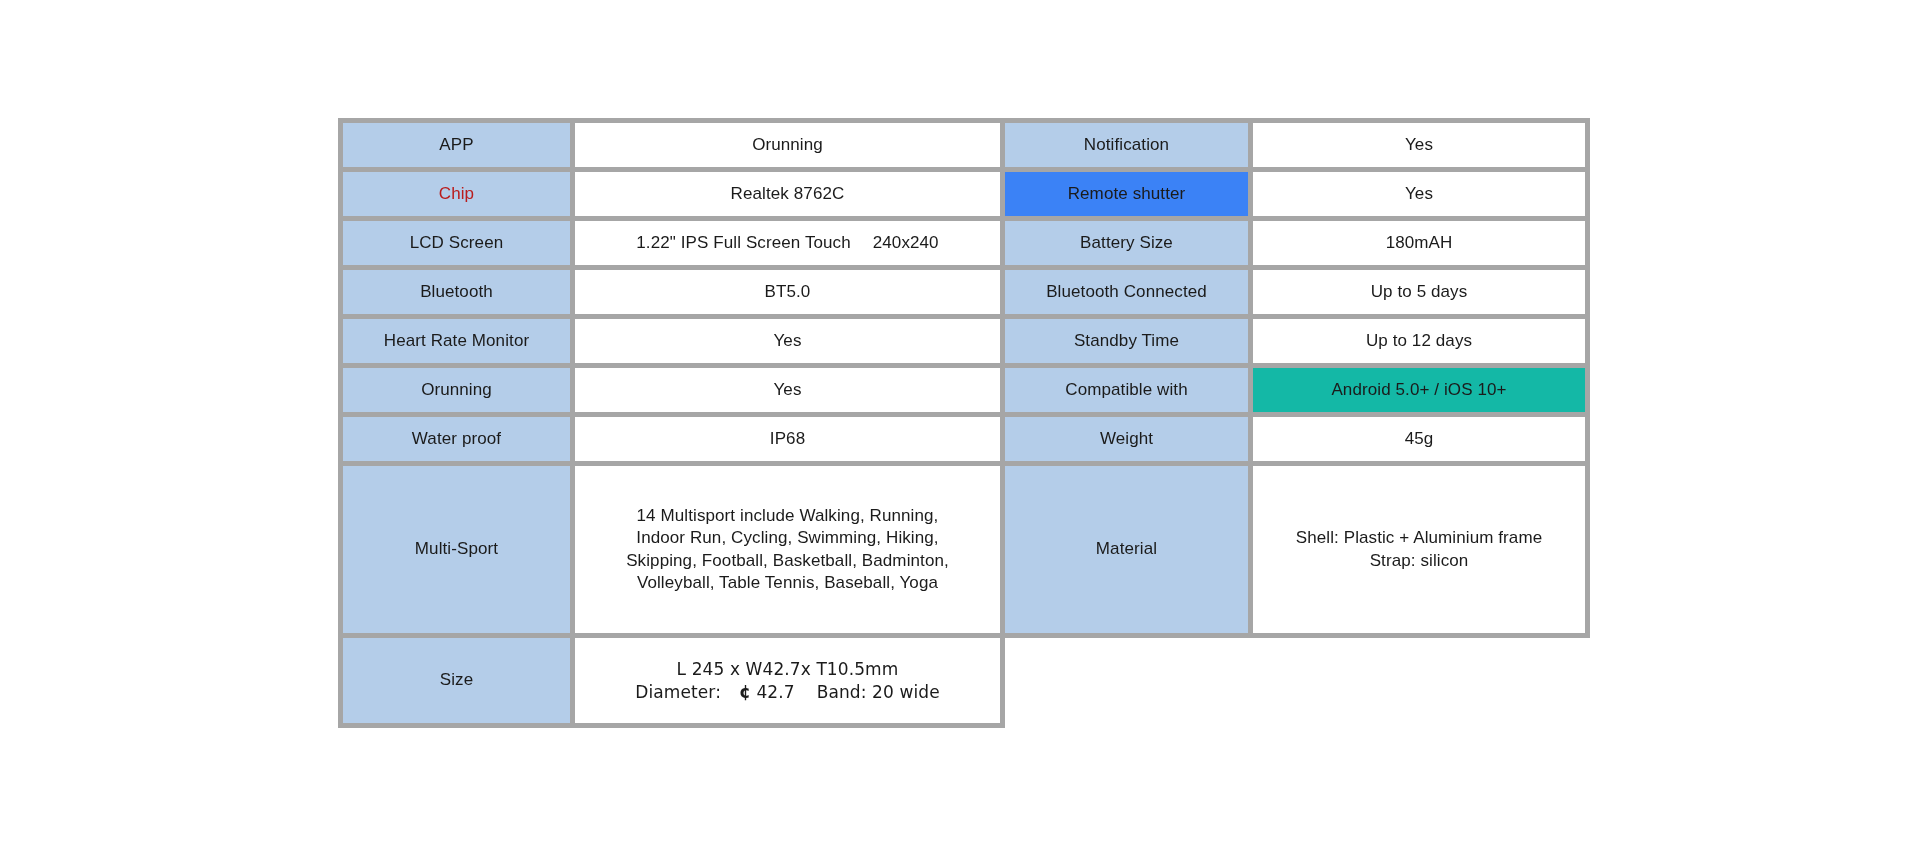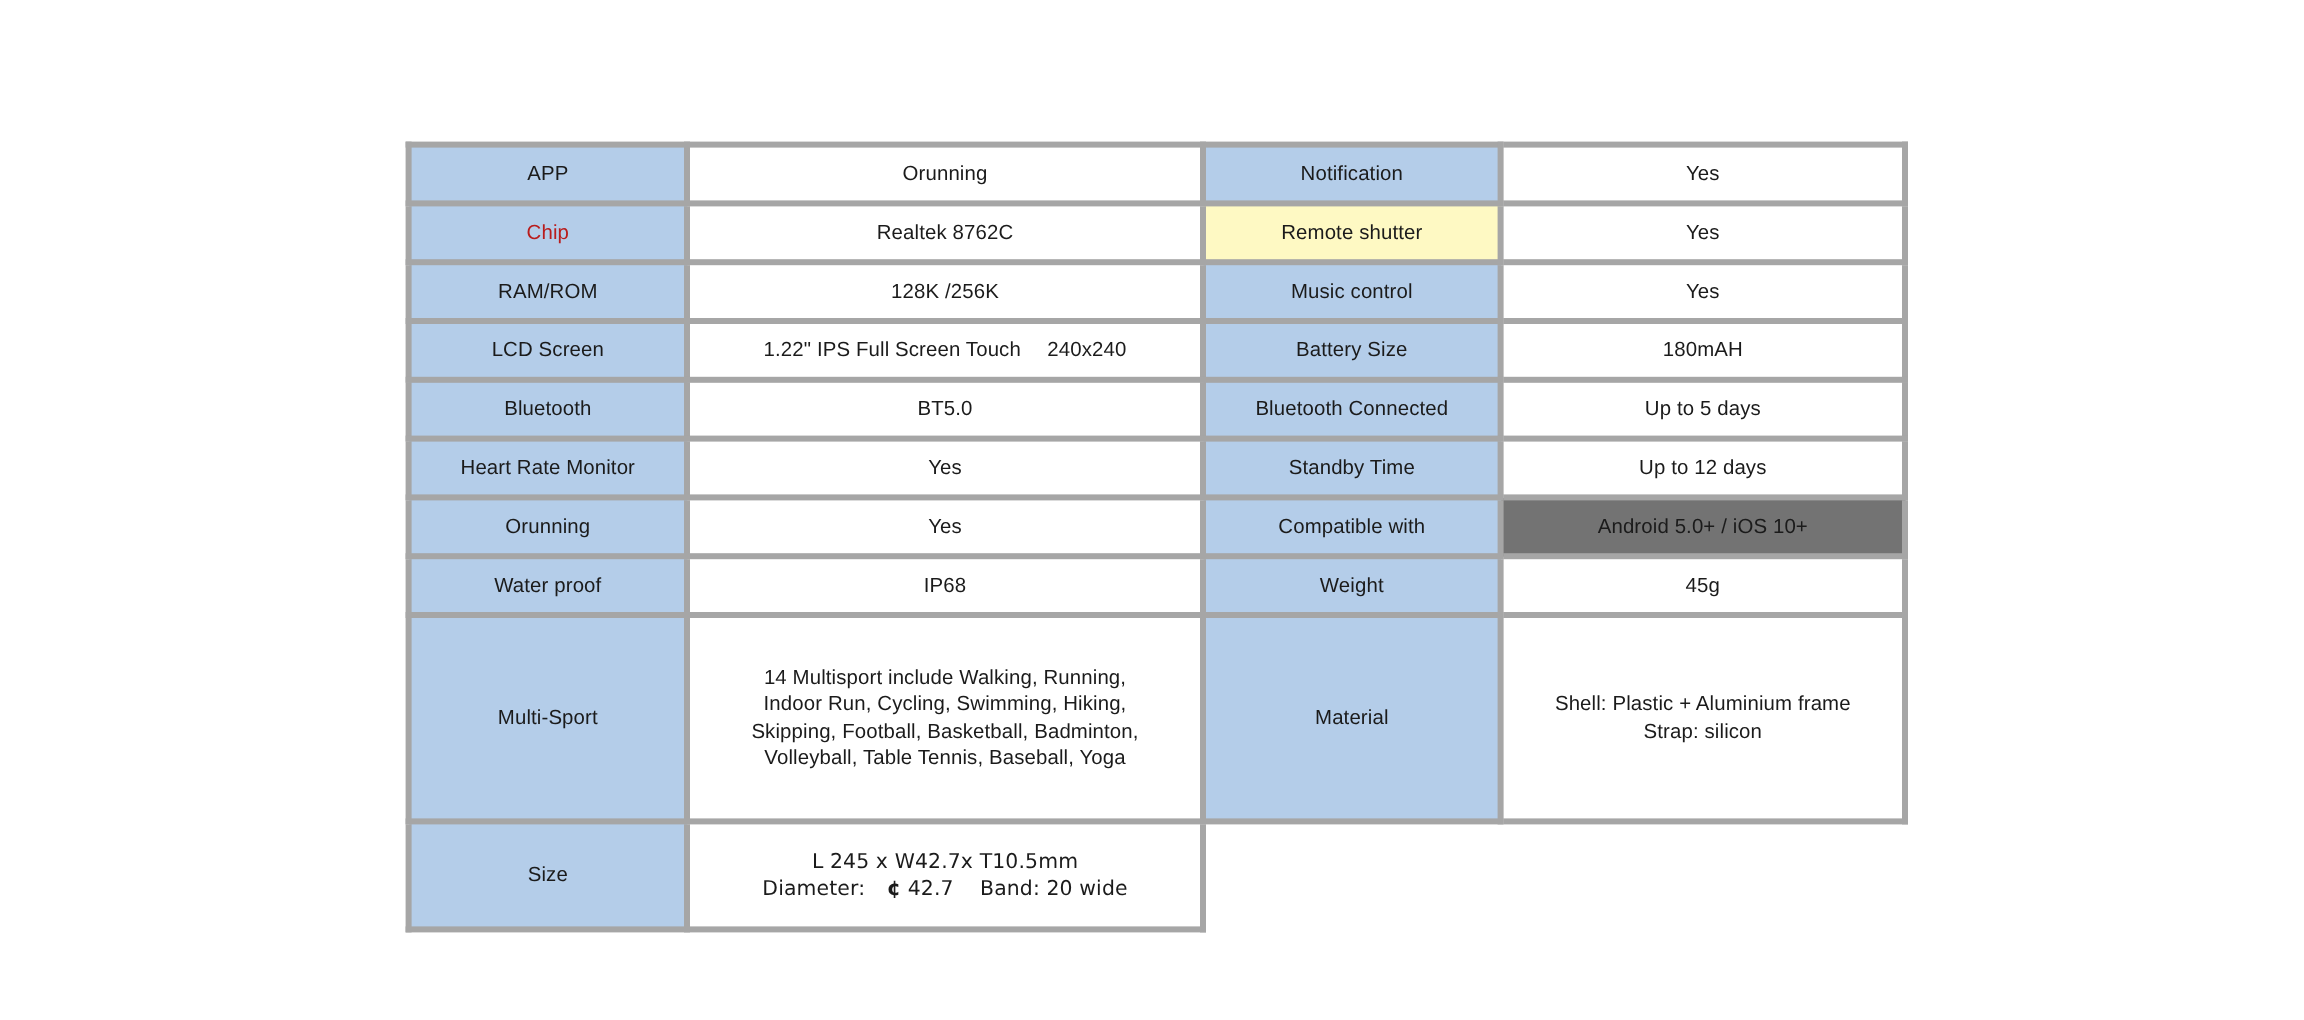--- a/index.html
+++ b/index.html
@@ -131,30 +131,24 @@
       <tr class="std-row">
         <td class="label" style="border-color: rgb(166, 166, 166); color: rgb(27, 27, 27); background: rgb(180, 205, 233);">APP</td>
         <td class="value" style="border-color: rgb(166, 166, 166); color: rgb(27, 27, 27); background: rgb(255, 255, 255);">Orunning</td>
         <td class="label" style="border-color: rgb(166, 166, 166); color: rgb(27, 27, 27); background: rgb(180, 205, 233);">Notification</td>
         <td class="value" style="border-color: rgb(166, 166, 166); color: rgb(27, 27, 27); background: rgb(255, 255, 255);">Yes</td>
       </tr>
 
       <tr class="std-row">
         <td class="label" style="border-color: rgb(166, 166, 166); color: #b91c1c; background: rgb(180, 205, 233);">Chip</td>
         <td class="value" style="border-color: rgb(166, 166, 166); color: rgb(27, 27, 27); background: rgb(255, 255, 255);">Realtek 8762C</td>
-        <td class="label" style="border-color: rgb(166, 166, 166); color: rgb(27, 27, 27); background: #fef9c3;">Remote shutter</td>
-        <td class="value" style="border-color: rgb(166, 166, 166); color: rgb(27, 27, 27); background: rgb(255, 255, 255);">Yes</td>
-      </tr>
-
-      <tr class="std-row">
-        <td class="label" style="border-color: rgb(166, 166, 166); color: rgb(27, 27, 27); background: rgb(180, 205, 233);">RAM/ROM</td>
-        <td class="value" style="border-color: rgb(166, 166, 166); color: rgb(27, 27, 27); background: rgb(255, 255, 255);">128K /256K</td>
-        <td class="label" style="border-color: rgb(166, 166, 166); color: rgb(27, 27, 27); background: rgb(180, 205, 233);">Music control</td>
-        <td class="value" style="border-color: rgb(166, 166, 166); color: rgb(27, 27, 27); background: rgb(255, 255, 255);">Yes</td>
-      </tr>
+        <td class="label" style="border-color: rgb(166, 166, 166); color: rgb(27, 27, 27); background: #3b82f6;">Remote shutter</td>
+        <td class="value" style="border-color: rgb(166, 166, 166); color: rgb(27, 27, 27); background: rgb(255, 255, 255);">Yes</td>
+      </tr>
+
 
       <tr class="std-row">
         <td class="label" style="border-color: rgb(166, 166, 166); color: rgb(27, 27, 27); background: rgb(180, 205, 233);">LCD Screen</td>
         <td class="value" style="border-color: rgb(166, 166, 166); color: rgb(27, 27, 27); background: rgb(255, 255, 255);"><span>1.22" IPS Full Screen Touch</span><span class="gap-wide"></span><span>240x240</span></td>
         <td class="label" style="border-color: rgb(166, 166, 166); color: rgb(27, 27, 27); background: rgb(180, 205, 233);">Battery Size</td>
         <td class="value" style="border-color: rgb(166, 166, 166); color: rgb(27, 27, 27); background: rgb(255, 255, 255);">180mAH</td>
       </tr>
 
       <tr class="std-row">
         <td class="label" style="border-color: rgb(166, 166, 166); color: rgb(27, 27, 27); background: rgb(180, 205, 233);">Bluetooth</td>
@@ -167,21 +161,21 @@
         <td class="label" style="border-color: rgb(166, 166, 166); color: rgb(27, 27, 27); background: rgb(180, 205, 233);">Heart Rate Monitor</td>
         <td class="value" style="border-color: rgb(166, 166, 166); color: rgb(27, 27, 27); background: rgb(255, 255, 255);">Yes</td>
         <td class="label" style="border-color: rgb(166, 166, 166); color: rgb(27, 27, 27); background: rgb(180, 205, 233);">Standby Time</td>
         <td class="value" style="border-color: rgb(166, 166, 166); color: rgb(27, 27, 27); background: rgb(255, 255, 255);">Up to 12 days</td>
       </tr>
 
       <tr class="std-row">
         <td class="label" style="border-color: rgb(166, 166, 166); color: rgb(27, 27, 27); background: rgb(180, 205, 233);">Orunning</td>
         <td class="value" style="border-color: rgb(166, 166, 166); color: rgb(27, 27, 27); background: rgb(255, 255, 255);">Yes</td>
         <td class="label" style="border-color: rgb(166, 166, 166); color: rgb(27, 27, 27); background: rgb(180, 205, 233);">Compatible with</td>
-        <td class="value" style="border-color: rgb(166, 166, 166); color: rgb(27, 27, 27); background: #737373;">Android 5.0+ / iOS 10+</td>
+        <td class="value" style="border-color: rgb(166, 166, 166); color: rgb(27, 27, 27); background: #14b8a6;">Android 5.0+ / iOS 10+</td>
       </tr>
 
       <tr class="std-row">
         <td class="label" style="border-color: rgb(166, 166, 166); color: rgb(27, 27, 27); background: rgb(180, 205, 233);">Water proof</td>
         <td class="value" style="border-color: rgb(166, 166, 166); color: rgb(27, 27, 27); background: rgb(255, 255, 255);">IP68</td>
         <td class="label" style="border-color: rgb(166, 166, 166); color: rgb(27, 27, 27); background: rgb(180, 205, 233);">Weight</td>
         <td class="value" style="border-color: rgb(166, 166, 166); color: rgb(27, 27, 27); background: rgb(255, 255, 255);">45g</td>
       </tr>
 
       <tr>

